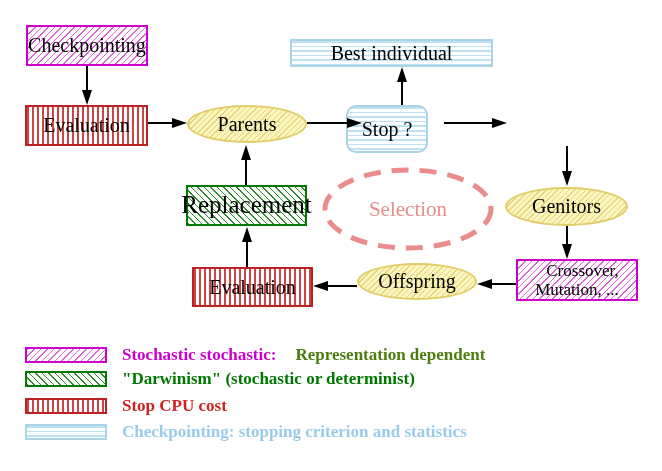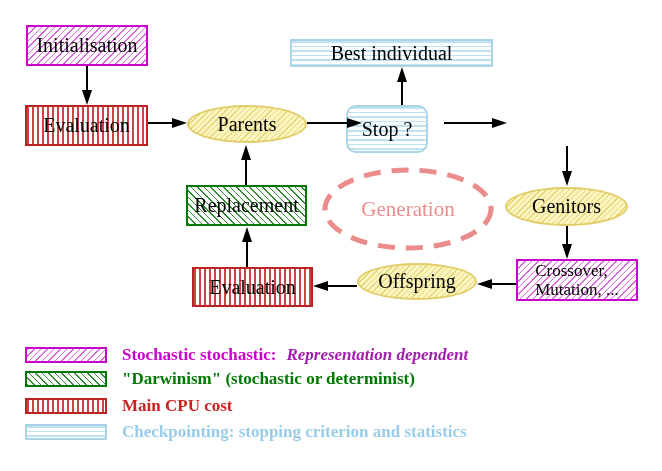--- a/index.html
+++ b/index.html
@@ -36,36 +36,36 @@
   .ah{position:absolute;width:0;height:0;}
   .ah-right{border-top:5px solid transparent;border-bottom:5px solid transparent;border-left:15px solid #000;}
   .ah-left{border-top:5px solid transparent;border-bottom:5px solid transparent;border-right:15px solid #000;}
   .ah-up{border-left:5px solid transparent;border-right:5px solid transparent;border-bottom:15px solid #000;}
   .ah-down{border-left:5px solid transparent;border-right:5px solid transparent;border-top:15px solid #000;}
   .gen-label{
     position:absolute;left:322px;top:166px;width:172px;height:86px;
     display:flex;align-items:center;justify-content:center;
     font-size:21px;color:#e98d8d;pointer-events:none;
   }
-  .crossover-text{font-size:17px;color:#000;line-height:19px;text-align:left;}
+  .crossover-text{font-size:17px;color:#000;line-height:19px;text-align:right;}
   .swatch{position:absolute;left:25px;width:82px;height:16px;box-sizing:border-box;}
   .legend-text{position:absolute;left:122px;font-size:17px;font-weight:bold;white-space:nowrap;}
   .lt-magenta{color:#cc00cc;}
-  .lt-gold{color:#a21caf;margin-left:10px;font-style:italic;}
+  .lt-gold{color:#4d7c0f;margin-left:19px;}
   .lt-green{color:#007700;}
   .lt-red{color:#cc2222;}
   .lt-cyan{color:#99cce8;}
 </style>
 </head>
 <body>
 
 <div id="canvas">
 
   <div class="node hatch-magenta" style="left:26px;top:25px;width:122px;height:41px;">
-    <span class="nlabel">Initialisation</span>
+    <span class="nlabel">Checkpointing</span>
   </div>
 
   <div class="node stripe-red" style="left:25px;top:105px;width:123px;height:41px;">
     <span class="nlabel">Evaluation</span>
   </div>
 
   <div class="node ellipse-yellow" style="left:187px;top:105px;width:120px;height:38px;">
     <span class="nlabel">Parents</span>
   </div>
 
@@ -91,27 +91,27 @@
 
   <div class="node ellipse-yellow" style="left:357px;top:263px;width:120px;height:37px;">
     <span class="nlabel">Offspring</span>
   </div>
 
   <div class="node stripe-red" style="left:192px;top:267px;width:121px;height:40px;">
     <span class="nlabel">Evaluation</span>
   </div>
 
   <div class="node hatch-green" style="left:186px;top:185px;width:121px;height:41px;">
-    <span class="nlabel" style="font-size:20px;">Replacement</span>
+    <span class="nlabel" style="font-size:25px;">Replacement</span>
   </div>
 
   <svg style="position:absolute;left:322px;top:166px;" width="172" height="86" viewBox="0 0 172 86">
     <ellipse cx="86" cy="43" rx="83" ry="39" fill="none" stroke="#ea8c8c" stroke-width="5" stroke-dasharray="17 11"></ellipse>
   </svg>
-  <div class="gen-label">Generation</div>
+  <div class="gen-label">Selection</div>
 
   <div class="ln vl" style="left:86px;top:66px;height:24px;"></div>
   <div class="ah ah-down" style="left:82px;top:90px;"></div>
 
   <div class="ln hl" style="left:148px;top:122px;width:24px;"></div>
   <div class="ah ah-right" style="left:172px;top:118px;"></div>
 
   <div class="ln hl" style="left:307px;top:122px;width:40px;"></div>
   <div class="ah ah-right" style="left:347px;top:118px;"></div>
 
@@ -141,18 +141,18 @@
 
   <div class="swatch hatch-magenta" style="top:347px;"></div>
   <div class="legend-text" style="top:345px;">
     <span class="lt-magenta">Stochastic stochastic:</span><span class="lt-gold">Representation dependent</span>
   </div>
 
   <div class="swatch hatch-green" style="top:371px;"></div>
   <div class="legend-text lt-green" style="top:369px;">"Darwinism" (stochastic or determinist)</div>
 
   <div class="swatch stripe-red" style="top:398px;"></div>
-  <div class="legend-text lt-red" style="top:396px;">Main CPU cost</div>
+  <div class="legend-text lt-red" style="top:396px;">Stop CPU cost</div>
 
   <div class="swatch stripe-cyan" style="top:424px;"></div>
   <div class="legend-text lt-cyan" style="top:422px;">Checkpointing: stopping criterion and statistics</div>
 
 </div>
 
 </body></html>

